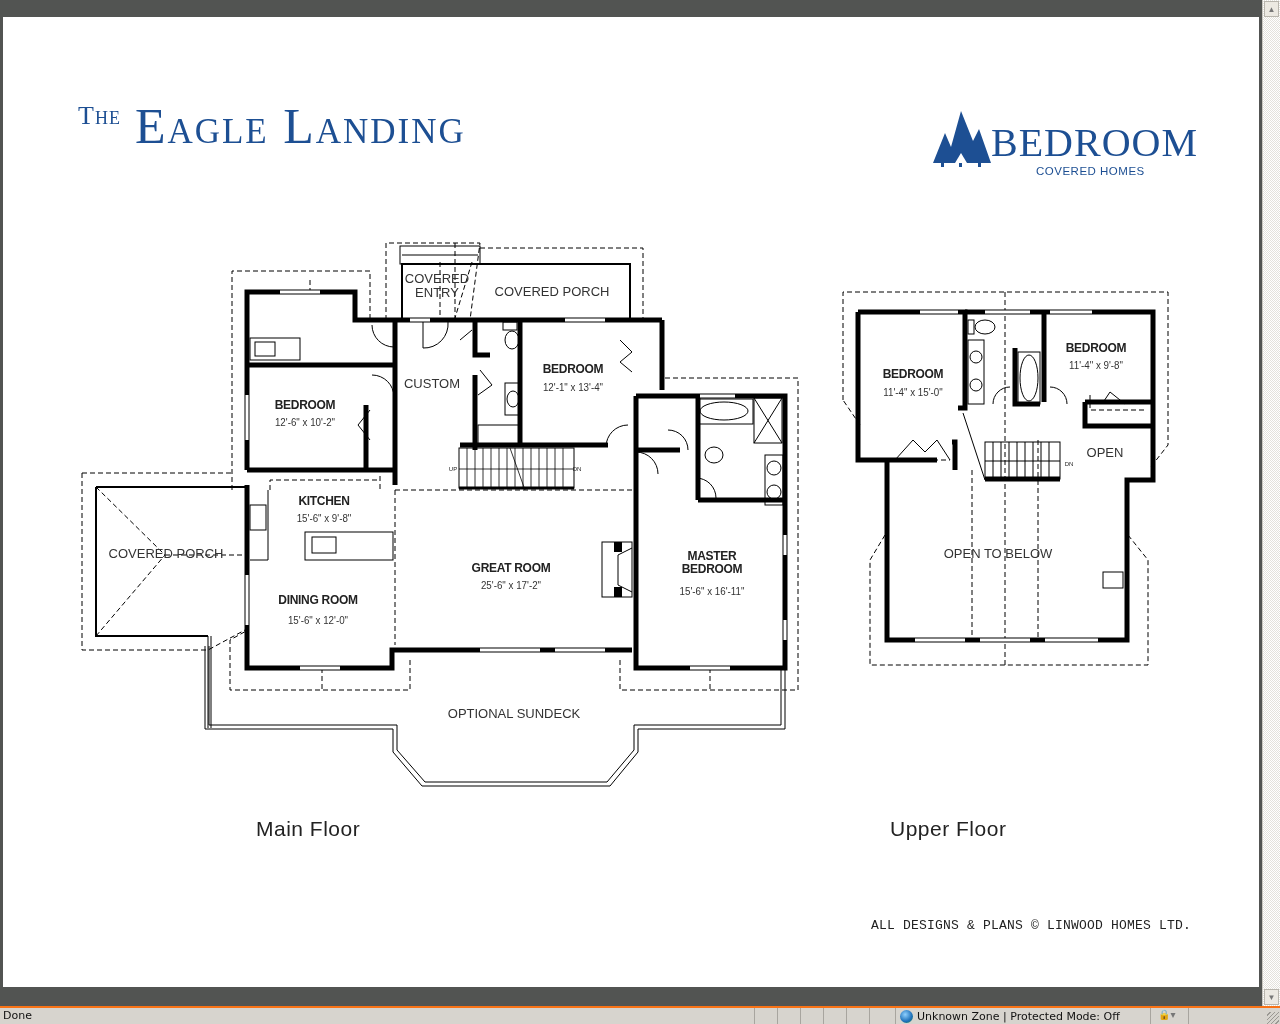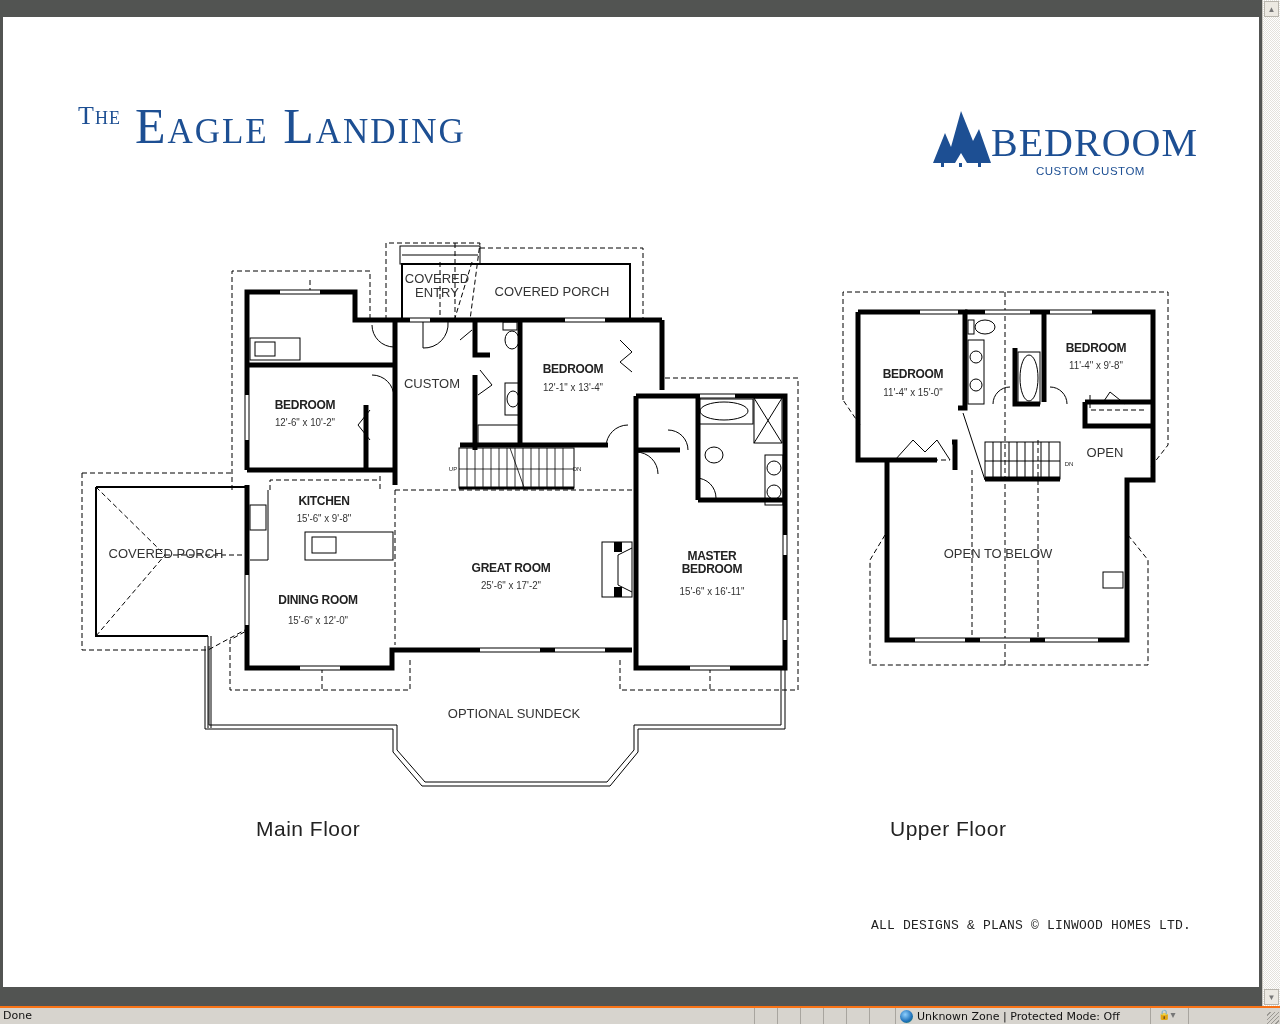--- a/index.html
+++ b/index.html
@@ -44,21 +44,21 @@
 
   <div class="logo">
     <svg width="62" height="60" viewBox="0 0 62 60" style="position:absolute;left:0;top:0">
       <polygon points="2,52 14,22 20,36 30,0 42,30 48,18 60,52" fill="#1d4f93"></polygon>
       <rect x="10" y="50" width="3" height="6" fill="#1d4f93"></rect>
       <rect x="28" y="50" width="3" height="6" fill="#1d4f93"></rect>
       <rect x="47" y="50" width="3" height="6" fill="#1d4f93"></rect>
       <polygon points="24,52 30,42 36,52" fill="#ffffff"></polygon>
     </svg>
     <span class="word">BEDROOM</span>
-    <span class="sub">CUSTOM CUSTOM</span>
+    <span class="sub">COVERED HOMES</span>
   </div>
 
   <svg class="plan" width="1256" height="970" viewBox="3 17 1256 970">
     <g fill="none" stroke="#000">
 
       <g stroke-dasharray="5,3" stroke-width="1">
         <polyline points="232,490 232,271 370,271 370,320"></polyline>
         <polyline points="386,320 386,243 480,243 470,320"></polyline>
         <polyline points="480,248 643,248 643,320"></polyline>
         <polyline points="665,378 798,378 798,690 620,690 620,660"></polyline>

